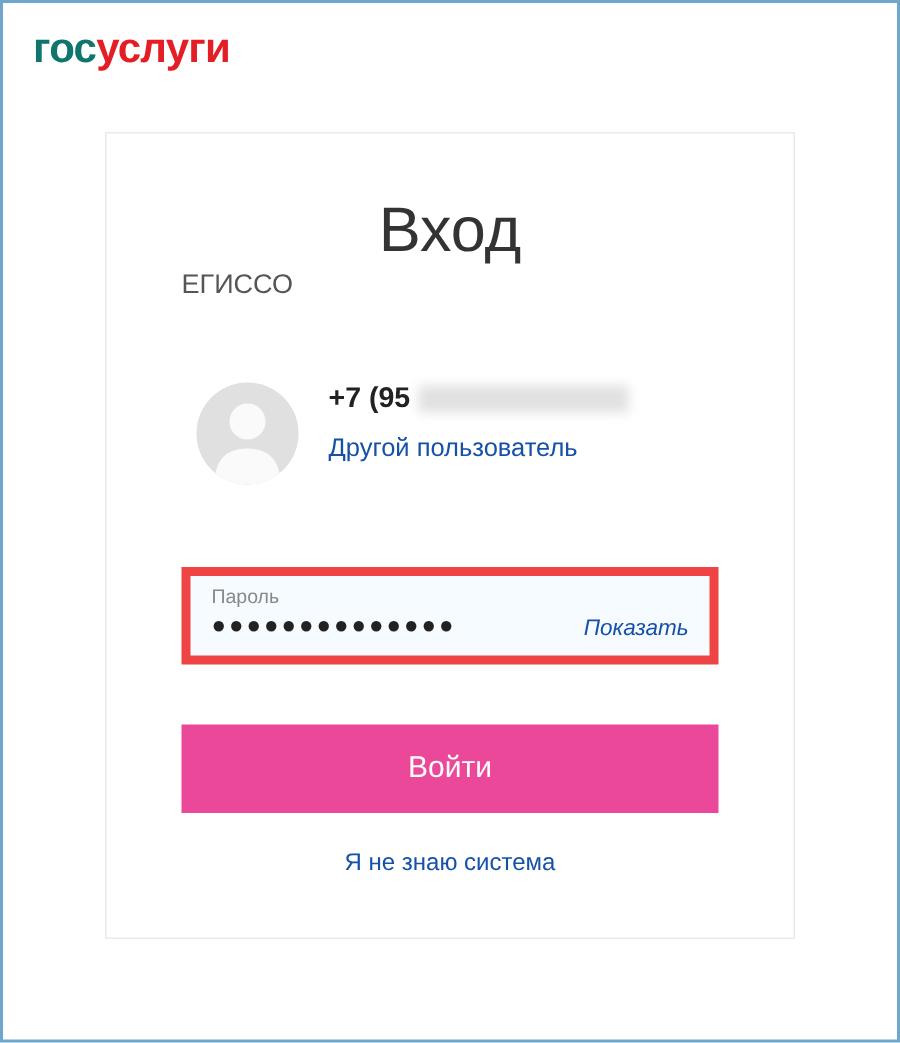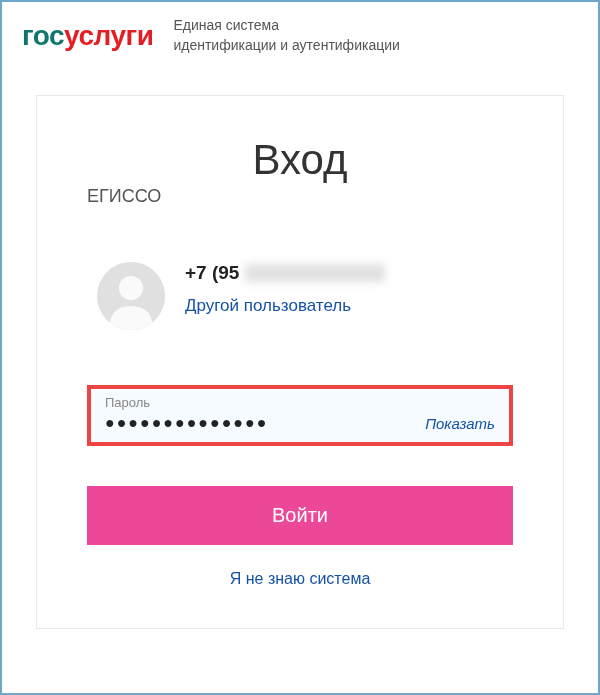--- a/index.html
+++ b/index.html
@@ -32,21 +32,21 @@
       color: #e31e24;
     }
     .header-text {
       margin-left: 20px;
       font-size: 14px;
       color: #555;
       line-height: 1.4;
     }
     .card {
       margin: 30px auto 0 auto;
-      width: 528px;
+      width: 460px;
       background: #fff;
       border: 1px solid #eaeaea;
       padding: 40px 50px 40px 50px;
     }
     .title {
       text-align: center;
       font-size: 42px;
       color: #333;
       font-weight: normal;
     }
@@ -94,21 +94,21 @@
     }
     .other-user {
       color: #1651a8;
       font-size: 17px;
       margin-top: 12px;
       cursor: pointer;
       display: inline-block;
     }
     .field-wrap {
       margin-top: 55px;
-      border: 4px solid #ef4444;
+      border: 6px solid #ef4444;
       background: #f6fbff;
       padding: 6px 14px 10px 14px;
       position: relative;
     }
     .field-label {
       font-size: 13px;
       color: #888;
     }
     .field-row {
       display: flex;
@@ -153,24 +153,20 @@
       font-size: 16px;
       cursor: pointer;
     }
   </style>
 </head>
 <body>
 
 <div class="header">
   <div class="logo">
     <span class="blue">гос</span><span class="red">услуги</span>
-  </div>
-  <div class="header-text">
-    <div>Единая система</div>
-    <div>идентификации и аутентификации</div>
   </div>
 </div>
 
 <div class="card">
   <h1 class="title">Вход</h1>
   <div class="subtitle">ЕГИССО</div>
 
   <div class="user-block">
     <div class="avatar">
       <svg viewBox="0 0 68 68">

